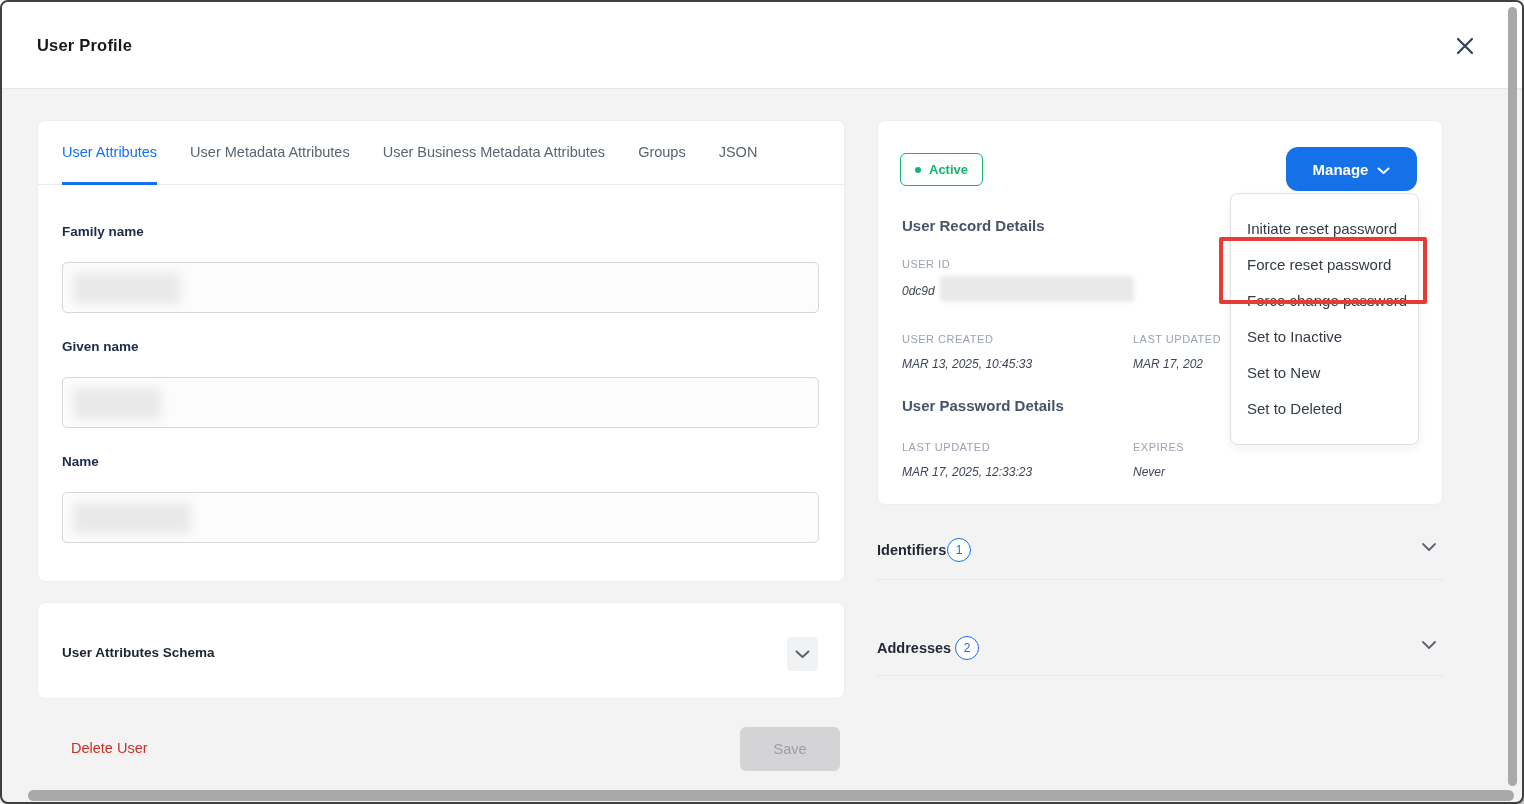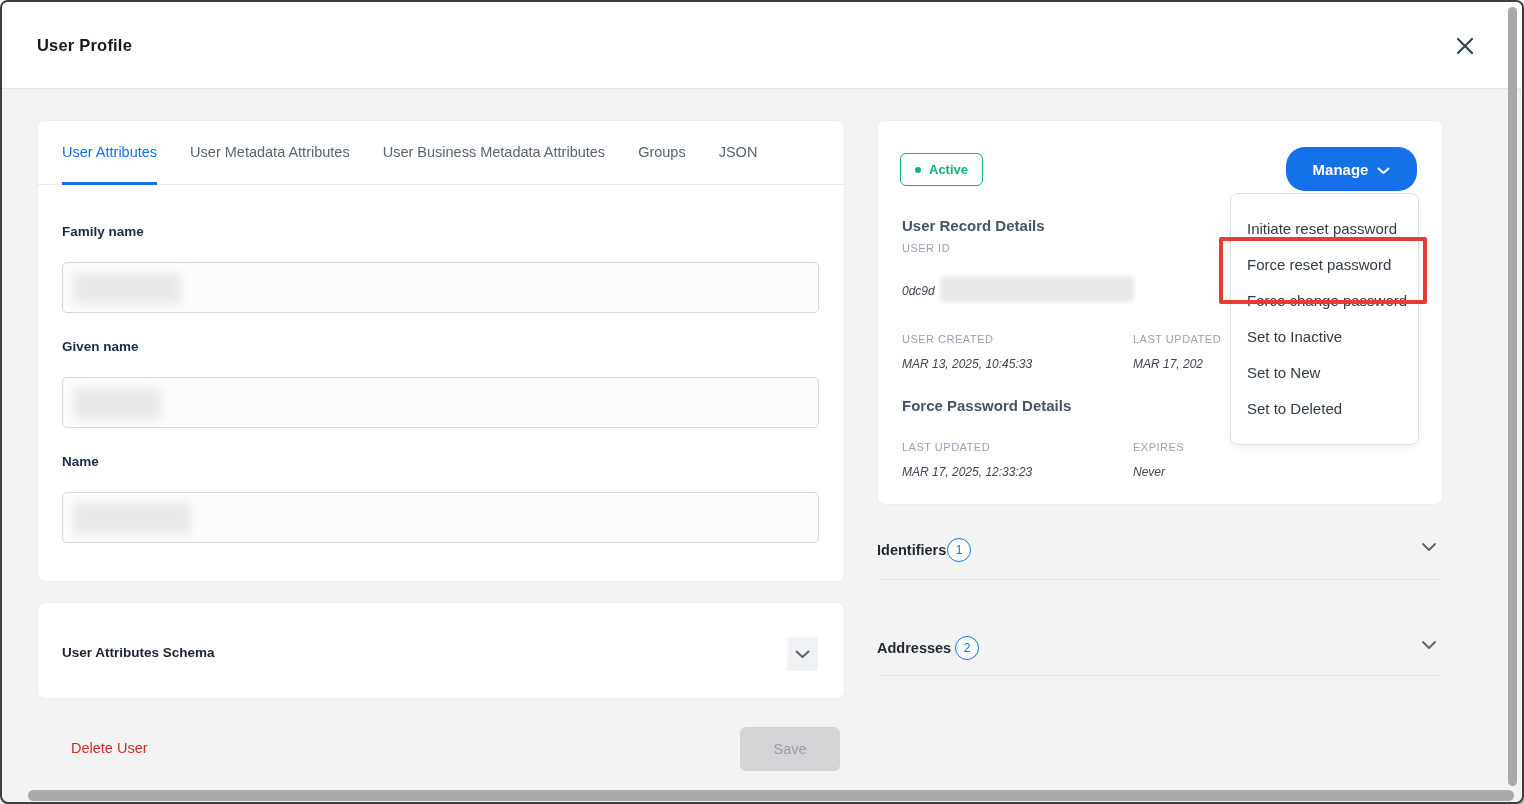--- a/index.html
+++ b/index.html
@@ -92,21 +92,21 @@
   .status-badge {
     position: absolute; left: 22px; top: 32px; height: 33px;
     display: inline-flex; align-items: center; gap: 8px; padding: 0 14px;
     border: 1.5px solid #15b471; border-radius: 6px; background: #fbfffd;
   }
   .status-dot { width: 6px; height: 6px; border-radius: 50%; background: #15b471; }
   .status-text { font-size: 13px; font-weight: bold; color: #15b471; }
 
   .manage-btn {
     position: absolute; right: 25px; top: 26px; width: 131px; height: 44px;
-    background: #1471e8; border: none; border-radius: 19px; cursor: pointer;
+    background: #1471e8; border: none; border-radius: 12px; cursor: pointer;
     display: flex; align-items: center; justify-content: center; gap: 9px;
     color: #fff; font-size: 15px; font-weight: bold; font-family: inherit;
   }
 
   .section-title {
     position: absolute; left: 24px;
     font-size: 15px; font-weight: bold; color: #475467;
   }
   .meta-label {
     position: absolute; font-size: 11px; color: #9aa3b2; letter-spacing: .5px;
@@ -232,30 +232,30 @@
       <span>Manage</span>
       <span>
         <svg width="13" height="8" viewBox="0 0 13 8">
             <path d="M1.5 1.5 L6.5 6 L11.5 1.5" stroke="#fff" stroke-width="2" fill="none" stroke-linecap="round" stroke-linejoin="round"></path>
           </svg>
       </span>
     </button>
 
     <div class="section-title" style="top:96px">User Record Details</div>
 
-    <div class="meta-label col1" style="top:121px">USER ID</div>
+    <div class="meta-label col1" style="top:137px">USER ID</div>
     <div class="meta-value col1" style="top:163px">0dc9d</div>
     <div class="redact userid-redact"></div>
 
     <div class="meta-label col1" style="top:212px">USER CREATED</div>
     <div class="meta-value col1" style="top:236px">MAR 13, 2025, 10:45:33</div>
     <div class="meta-label col2" style="top:212px">LAST UPDATED</div>
     <div class="meta-value col2" style="top:236px">MAR 17, 202</div>
 
-    <div class="section-title" style="top:276px">Force Password Details</div>
+    <div class="section-title" style="top:276px">User Password Details</div>
 
     <div class="meta-label col1" style="top:320px">LAST UPDATED</div>
     <div class="meta-value col1" style="top:344px">MAR 17, 2025, 12:33:23</div>
     <div class="meta-label col2" style="top:320px">EXPIRES</div>
     <div class="meta-value col2" style="top:344px">Never</div>
   </div>
 
   <div class="manage-menu">
     <div class="menu-item">Initiate reset password</div>
     <div class="menu-item">Force reset password</div>

